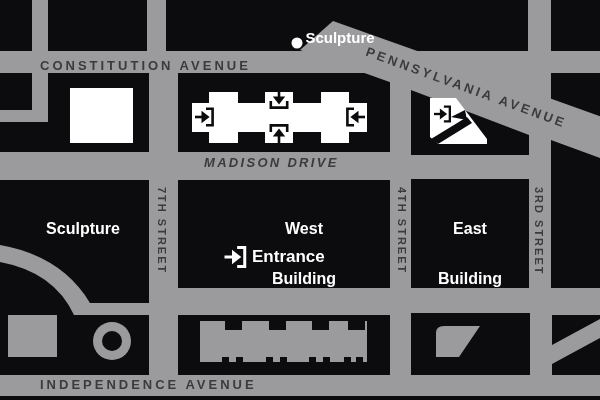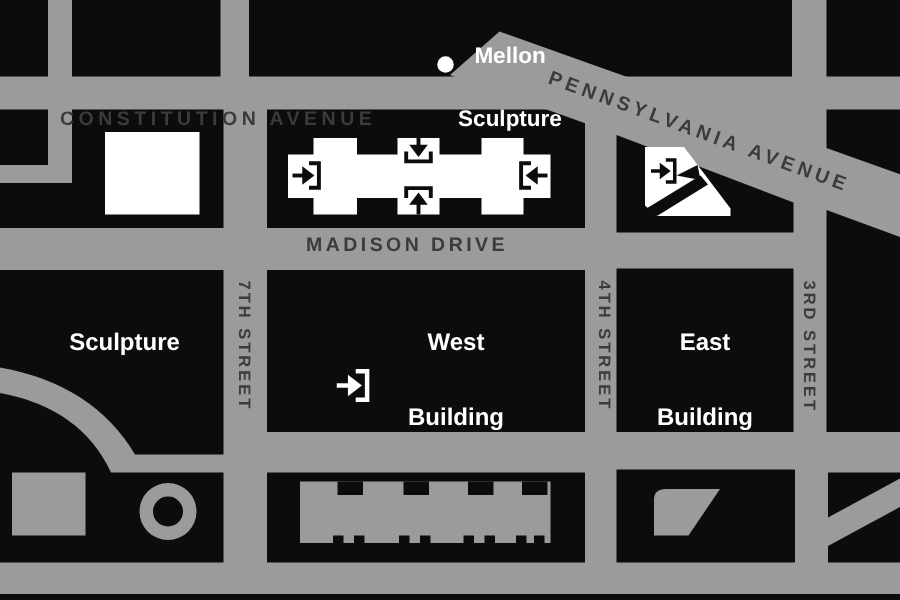--- a/index.html
+++ b/index.html
@@ -103,35 +103,36 @@
     <g>
       <use href="#entry-arrow" transform="translate(205,117)" style="color:#0c0c0e"></use>
       <use href="#entry-arrow" transform="translate(279,100) rotate(90)" style="color:#0c0c0e"></use>
       <use href="#entry-arrow" transform="translate(279,133) rotate(-90)" style="color:#0c0c0e"></use>
       <use href="#entry-arrow" transform="translate(355,117) rotate(180)" style="color:#0c0c0e"></use>
       <use href="#entry-arrow" transform="translate(443,114) scale(0.9)" style="color:#0c0c0e"></use>
       <use href="#entry-arrow" transform="translate(236,257) scale(1.15)" style="color:#ffffff"></use>
     </g>
   </svg>
 
-  <div class="lbl street-lbl" style="left:40px;top:71px;">CONSTITUTION AVENUE</div>
-  <div class="lbl street-lbl madison" style="left:204px;top:155px;">MADISON DRIVE</div>
+  <div class="lbl street-lbl" style="left:40px;top:58px;">CONSTITUTION AVENUE</div>
+  <div class="lbl street-lbl madison" style="left:204px;top:155px;font-style:italic;">MADISON DRIVE</div>
+  <div class="lbl street-lbl" style="left:40px;top:377px;">INDEPENDENCE AVENUE</div>
   <div class="lbl street-lbl penn" style="left:369px;top:44px;">PENNSYLVANIA AVENUE</div>
   <div class="lbl vstreet-lbl" style="left:156px;top:187px;">7TH STREET</div>
   <div class="lbl vstreet-lbl" style="left:396px;top:187px;">4TH STREET</div>
   <div class="lbl vstreet-lbl" style="left:533px;top:187px;">3RD STREET</div>
 
   <div class="lbl mellon-lbl" style="left:297px;top:3px;width:86px;">
-    <div>Mellon</div>
     <div>Sculpture</div>
   </div>
   <div class="lbl bldg-lbl" style="left:0;top:188px;width:166px;">
     <div>Sculpture</div>
   </div>
   <div class="lbl bldg-lbl" style="left:178px;top:188px;width:252px;">
     <div>West</div>
     <div>Building</div>
   </div>
   <div class="lbl bldg-lbl" style="left:411px;top:188px;width:118px;">
     <div>East</div>
     <div>Building</div>
   </div>
+  <div class="lbl entrance-lbl" style="left:252px;top:247px;">Entrance</div>
 </div>
 
 </body></html>

